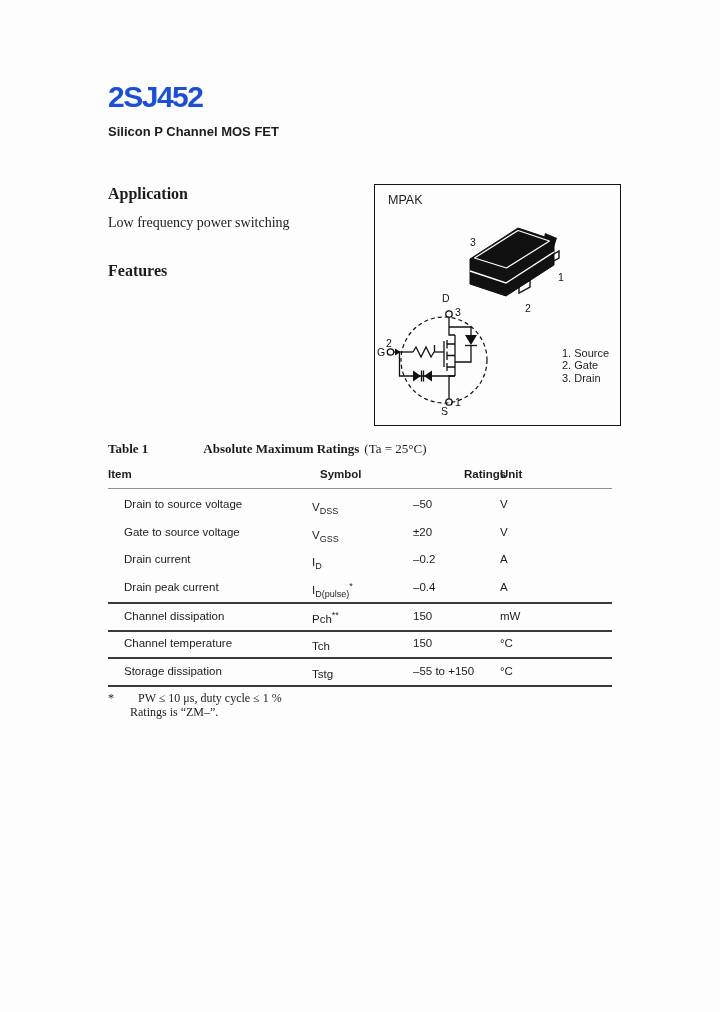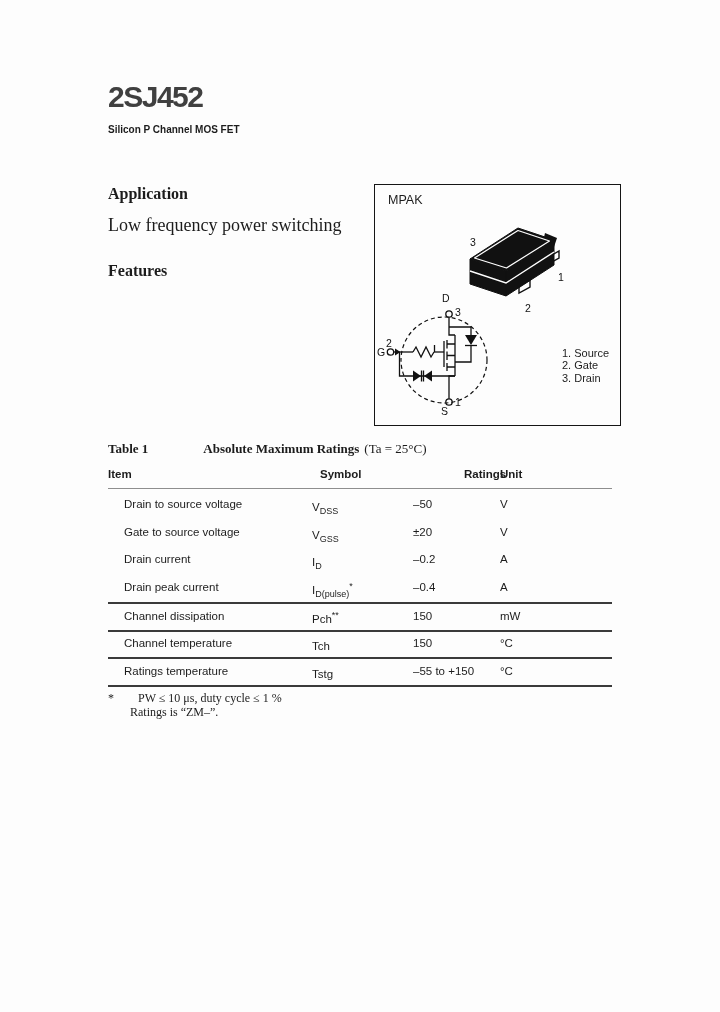--- a/index.html
+++ b/index.html
@@ -4,24 +4,24 @@
 <style>
   html,body{margin:0;padding:0;background:#e8e8e8;}
   .page{
     position:relative;width:720px;height:1012px;margin:0 auto;
     background:#fdfdfd;color:#1c1c1c;overflow:hidden;
     font-family:"Liberation Sans",sans-serif;
   }
   .abs{position:absolute;}
   
   .part-no{left:108px;top:80px;font-size:30px;font-weight:bold;letter-spacing:-1.5px;}
-  .subtitle{left:108px;top:124px;font-size:10px;font-weight:bold;}
+  .subtitle{left:108px;top:124px;font-size:13px;font-weight:bold;}
   
   .h-serif{font-family:"Liberation Serif",serif;font-weight:bold;font-size:16px;}
-  .b-serif{font-family:"Liberation Serif",serif;font-size:18px;}
+  .b-serif{font-family:"Liberation Serif",serif;font-size:14px;}
   .app-h{left:108px;top:185px;}
   .app-t{left:108px;top:215px;}
   .feat-h{left:108px;top:262px;}
   .feat-list{left:108px;top:288px;font-family:"Liberation Serif",serif;font-size:12.5px;line-height:13.4px;}
   .feat-item .bullet{display:inline-block;width:12px;font-size:11px;}
   
   .pkg-box{left:374px;top:184px;width:245px;height:240px;border:1.5px solid #151515;}
   .pkg-name{position:absolute;left:13px;top:8px;font-size:12.5px;}
   .pkg-svg{position:absolute;left:82px;top:34px;}
   .cir-svg{position:absolute;left:5px;top:106px;}
@@ -47,21 +47,21 @@
   .fn-l1{position:absolute;left:22px;top:0;white-space:nowrap;margin-left:8px;}
   .fn-l2{position:absolute;left:22px;top:14px;white-space:nowrap;}
   svg .ln{stroke:#111;stroke-width:1.3;fill:none;}
   svg .fl{fill:#111;stroke:none;}
 </style>
 </head>
 <body>
 
 <div class="page">
 
-  <div class="abs part-no" style="color: #404040;">2SJ452</div>
+  <div class="abs part-no" style="color: #1d4ed8;">2SJ452</div>
   <div class="abs subtitle">Silicon P Channel MOS FET</div>
 
   <div class="abs h-serif app-h">Application</div>
   <div class="abs b-serif app-t">Low frequency power switching</div>
 
   <div class="abs h-serif feat-h">Features</div>
 
   <div class="abs pkg-box">
     <span class="pkg-name">MPAK</span>
 
@@ -169,21 +169,21 @@
 
     <div class="tr" style="top:175px;">
       <span class="c-item">Channel temperature</span>
       <span class="c-sym"><span>Tch</span><sub></sub><sup></sup></span>
       <span class="c-rat">150</span>
       <span class="c-unit">°C</span>
     </div>
     <div class="rule" style="top:195px;"></div>
 
     <div class="tr" style="top:203px;">
-      <span class="c-item">Ratings temperature</span>
+      <span class="c-item">Storage dissipation</span>
       <span class="c-sym"><span>Tstg</span><sub></sub><sup></sup></span>
       <span class="c-rat">–55 to +150</span>
       <span class="c-unit">°C</span>
     </div>
     <div class="rule" style="top:223px;"></div>
 
     <div class="fn" style="left:0;top:229px;width:504px;height:32px;">
       <span class="fn-mark">*</span>
       <span class="fn-l1">PW ≤ 10 μs, duty cycle ≤ 1 %</span>
       <span class="fn-l2">Ratings is “ZM–”.</span>

